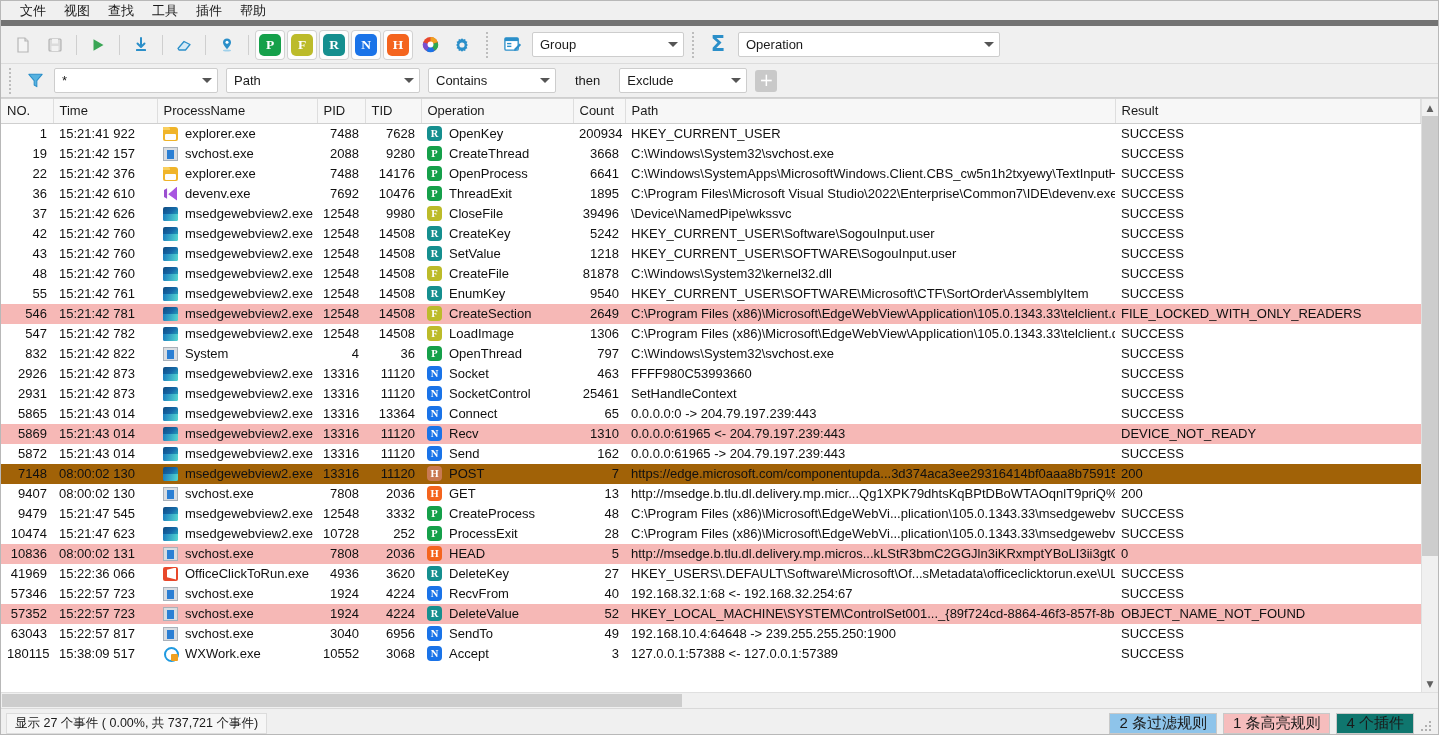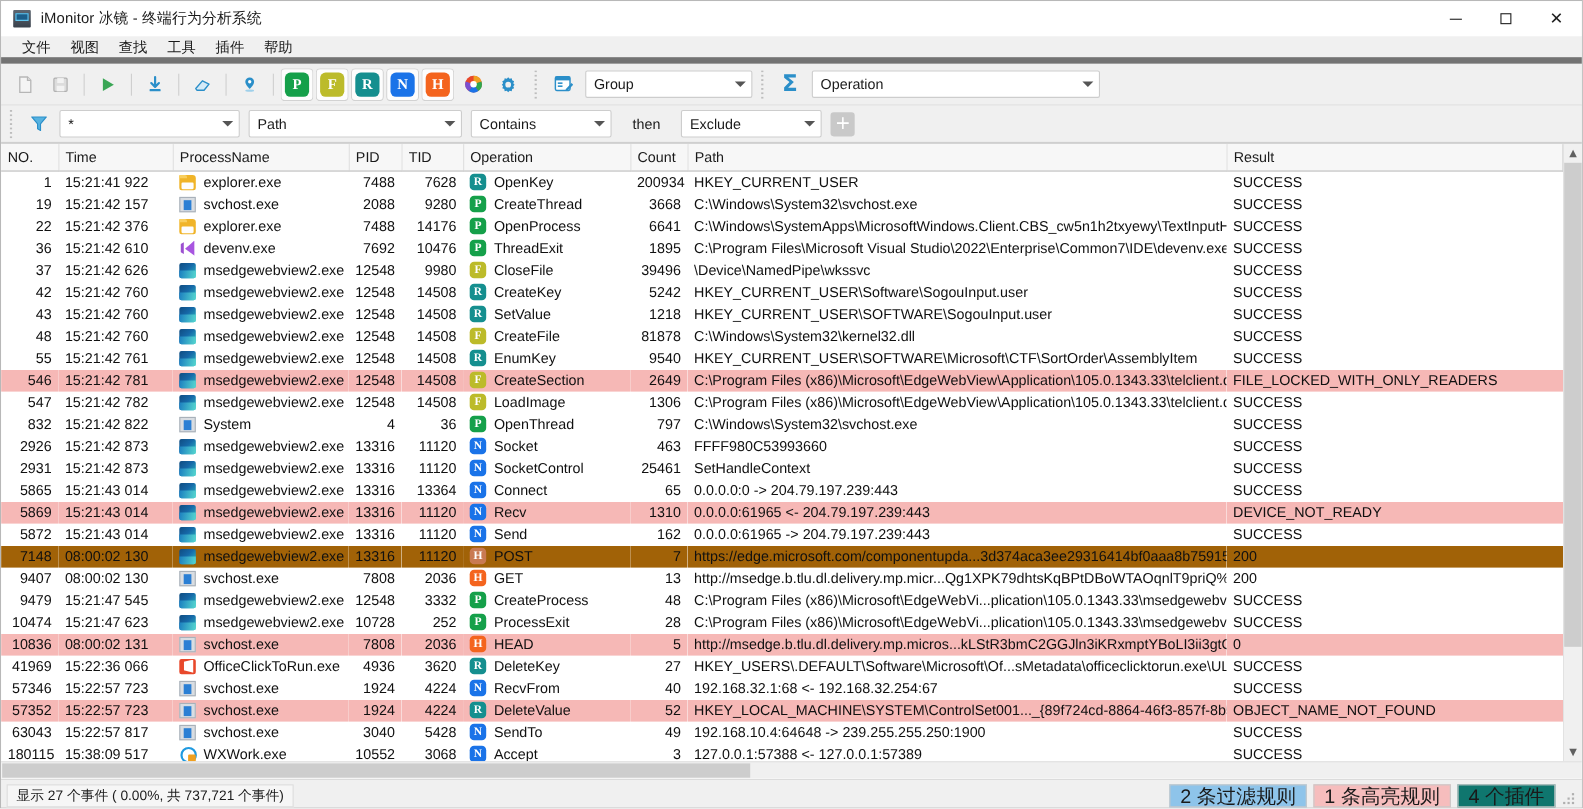--- a/index.html
+++ b/index.html
@@ -220,52 +220,37 @@
     border-top: 1px solid #d9d9d9;
     padding-left: 5px; padding-right: 4px;
   }
   .statusbar .sb-text {
     font-size: 12.5px; color: #1a1a1a;
     padding: 2px 8px; border: 1px solid #dcdcdc; background: #f6f6f6;
     height: 21px; display: flex; align-items: center;
   }
   .sb-spacer { flex: 1; }
   .sb-badge {
-    font-size: 18px; color: #1a1a1a;
+    font-size: 15px; color: #1a1a1a;
     padding: 0 9px; height: 21px; display: flex; align-items: center;
     border: 1px solid #c9c9c9; margin-left: 6px;
   }
   .sb-badge.blue { background: #8ec4ea; }
   .sb-badge.pink { background: #f6bdbd; }
   .sb-badge.plain { background: #0f766e; }
   .sb-grip { width: 14px; height: 14px; margin-left: 6px; position: relative; }
   .sb-grip i {
     position: absolute; width: 2px; height: 2px; background: #b0b0b0;
   }
 </style>
 </head>
 <body>
 
 <div id="app">
 
-  <div class="titlebar">
-    <div class="app-icon"></div>
-    <div class="title-text">iMonitor 冰镜 - 终端行为分析系统</div>
-    <div class="wincontrols">
-      <div>
-          <span class="glyph-min"></span>
-        </div>
-      <div>
-          <span class="glyph-max"></span>
-        </div>
-      <div class="close">
-          <span class="glyph-close">✕</span>
-        </div>
-    </div>
-  </div>
 
   <div class="menubar">
     <span>文件</span>
     <span>视图</span>
     <span>查找</span>
     <span>工具</span>
     <span>插件</span>
     <span>帮助</span>
   </div>
 
@@ -970,21 +955,21 @@
               <tr>
                 <td class="num">63043</td>
                 <td>15:22:57 817</td>
                 <td>
                   <span class="pcell">
                     <span class="picon ic-svchost"></span>
                     <span>svchost.exe</span>
                   </span>
                 </td>
                 <td class="num">3040</td>
-                <td class="num">5428</td>
+                <td class="num">6956</td>
                 <td>
                   <span class="opcell">
                     <span class="opbadge" style="background:#1a73e8">N</span>
                     <span>SendTo</span>
                   </span>
                 </td>
                 <td class="num">49</td>
                 <td>192.168.10.4:64648 -&gt; 239.255.255.250:1900</td>
                 <td>SUCCESS</td>
               </tr>

